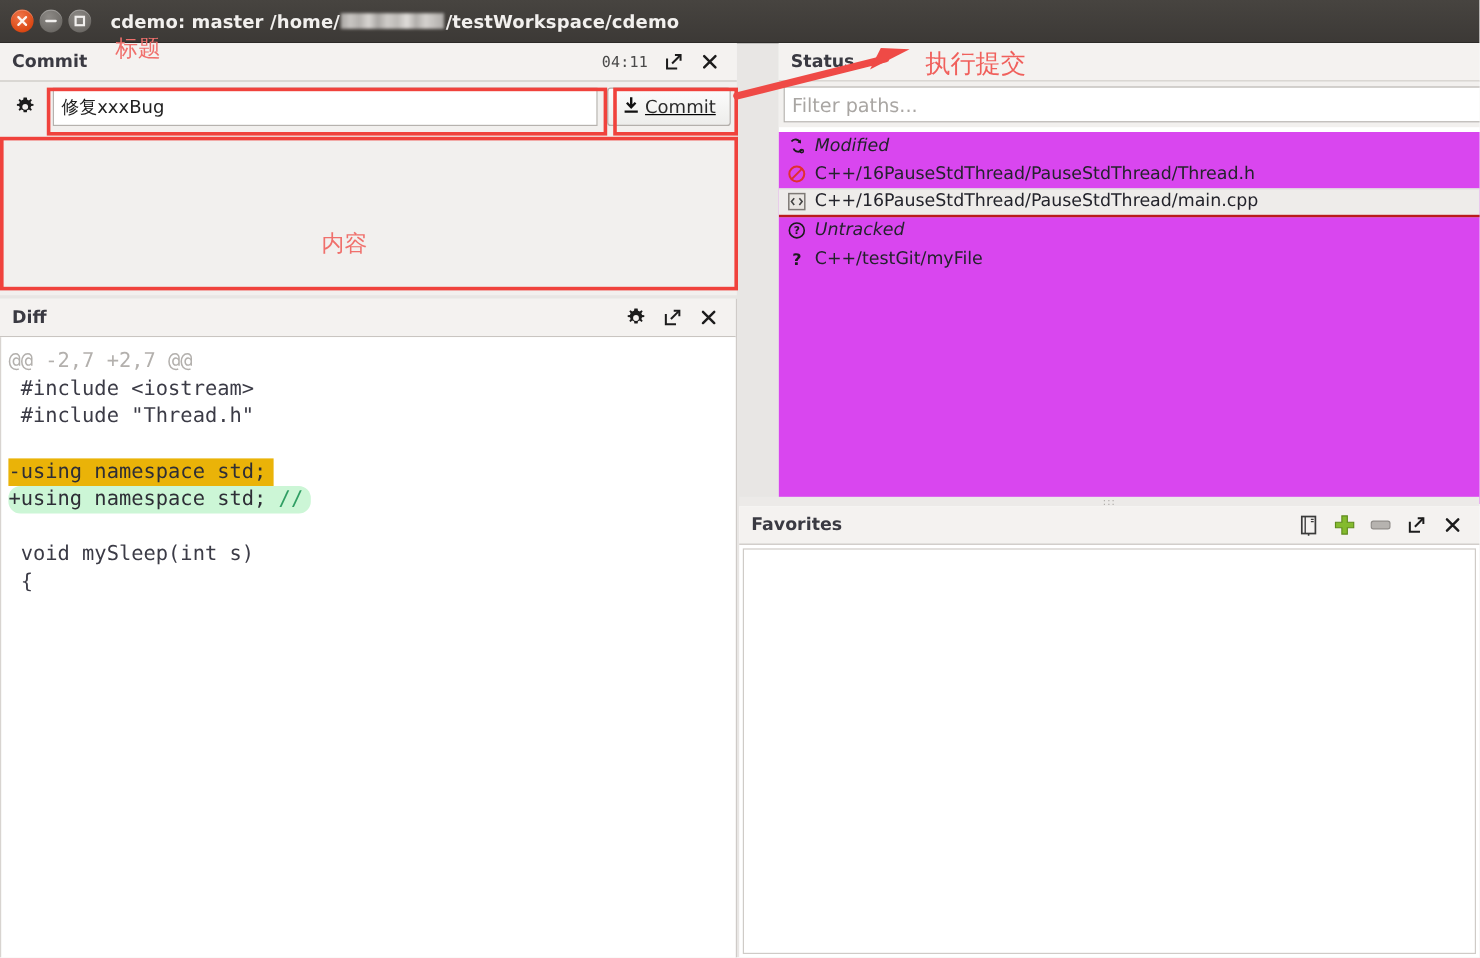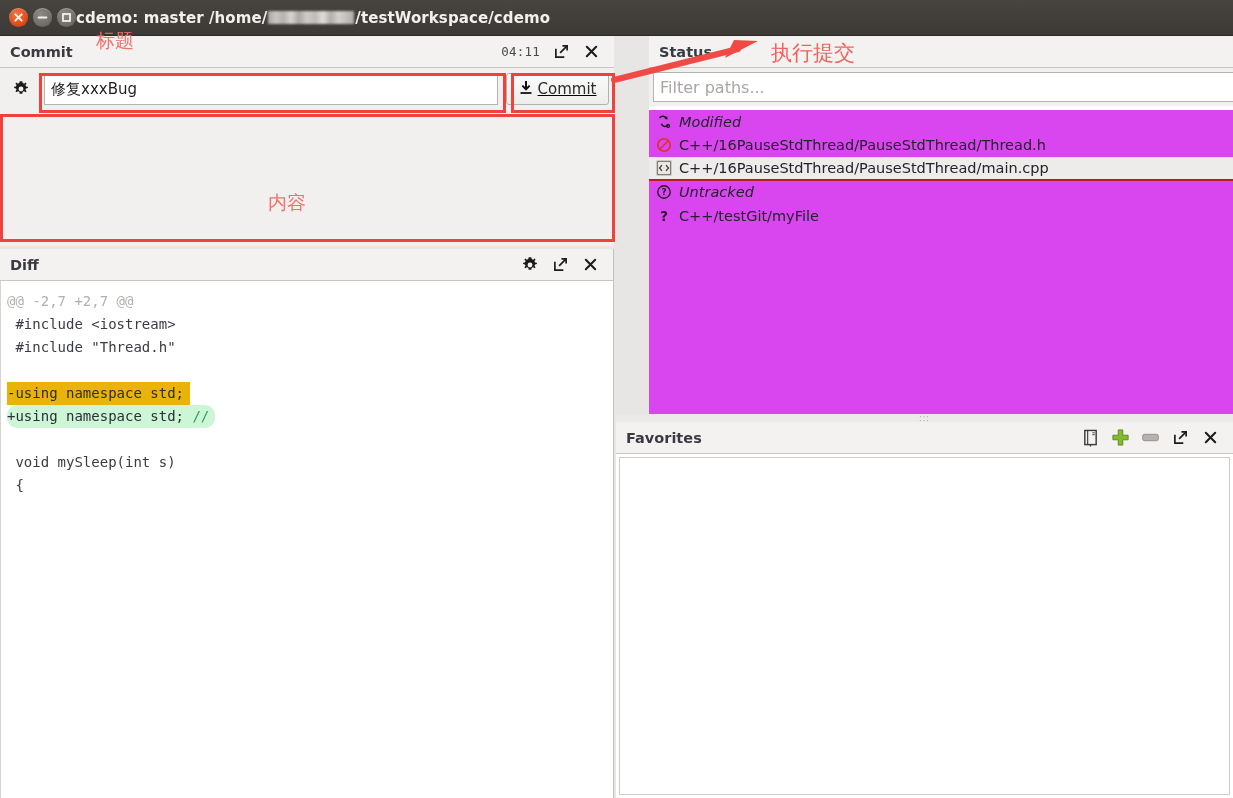--- a/index.html
+++ b/index.html
@@ -19,21 +19,21 @@
     border-bottom: 1px solid #2c2a28;
   }
   .wbtns { display: flex; align-items: center; gap: 5px; margin-left: 9px; }
   .wbtn { width: 19px; height: 19px; border-radius: 50%; position: relative;
           box-shadow: inset 0 1px 0 rgba(255,255,255,.25); }
   .wbtn.close { background: radial-gradient(circle at 40% 32%, #f0764a 0%, #db4814 70%, #b83a0c 100%); }
   .wbtn.min   { background: radial-gradient(circle at 40% 32%, #8d8a86 0%, #6e6b67 70%, #5b5855 100%); }
   .wbtn.max   { background: radial-gradient(circle at 40% 32%, #8d8a86 0%, #6e6b67 70%, #5b5855 100%); }
   .wbtn svg { position: absolute; left: 0; top: 0; }
   .wtitle {
-    margin-left: 0; color: #f2f0ee; font-size: 15px; font-weight: bold;
+    margin-left: 16px; color: #f2f0ee; font-size: 15px; font-weight: bold;
     letter-spacing: .1px; display: flex; align-items: center;
   }
   .redacted {
     display: inline-block; width: 86px; height: 13px; vertical-align: -1px;
     background:
       linear-gradient(90deg,
         #a8a5a2 0%, #c9c6c3 9%, #b4b1ae 18%, #d8d5d2 27%, #a9a6a3 36%,
         #cfccc9 45%, #bdbab7 55%, #e0ddda 64%, #b0adaa 73%, #d4d1ce 82%,
         #c2bfbc 91%, #aeaba8 100%);
     filter: blur(1.2px);
@@ -97,21 +97,21 @@
   .sb-grip { font-size: 8px; color: #98948f; letter-spacing: 1px; }
 
   
   #diff-panel { left: 0; top: 249px; width: 614px; height: 549px;
                 background: #fff; border-right: 1px solid #c4c0bc; }
   .diff-body { position: absolute; left: 0; right: 0; top: 32px; bottom: 0;
                background: #fff; overflow: hidden; padding-top: 9px;
                border-left: 1px solid #d8d4d0; }
   .diff-line {
     font-family: "DejaVu Sans Mono", "Liberation Mono", monospace;
-    font-size: 14px; line-height: 23px; color: #3b3b46; white-space: pre;
+    font-size: 17px; line-height: 23px; color: #3b3b46; white-space: pre;
     padding-left: 6px;
   }
   .diff-line.hunk { color: #b3b0ad; }
   .diff-line.del  { background: #eab308; color: #2e2e36; display: inline-block; min-width: 0; padding-right: 6px; }
   .diff-line.add  { background: #ccf6d6; color: #2e2e36; display: inline-block; min-width: 0; padding-right: 6px; border-radius: 10px; }
   .diff-wrapline { padding-left: 6px; }
   .cmt { color: #2f9e63; }
   .diff-blank { height: 23px; }
 
   

